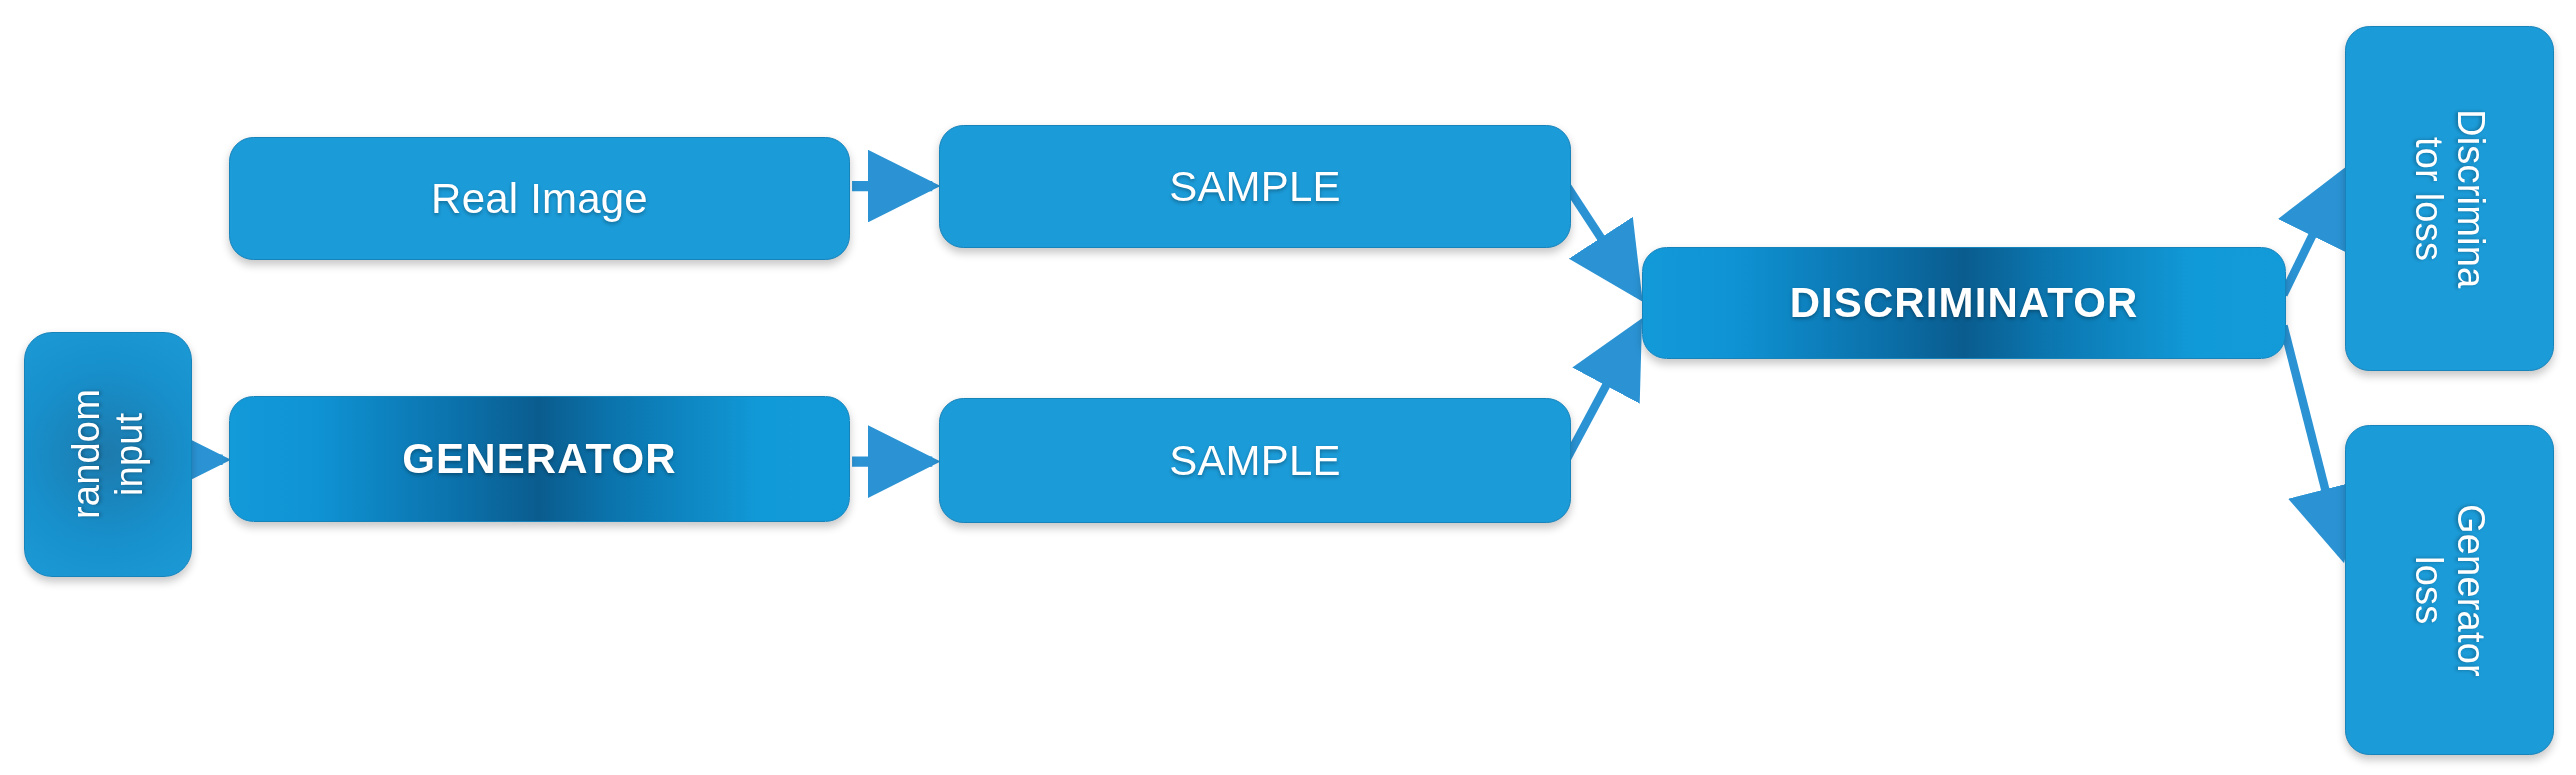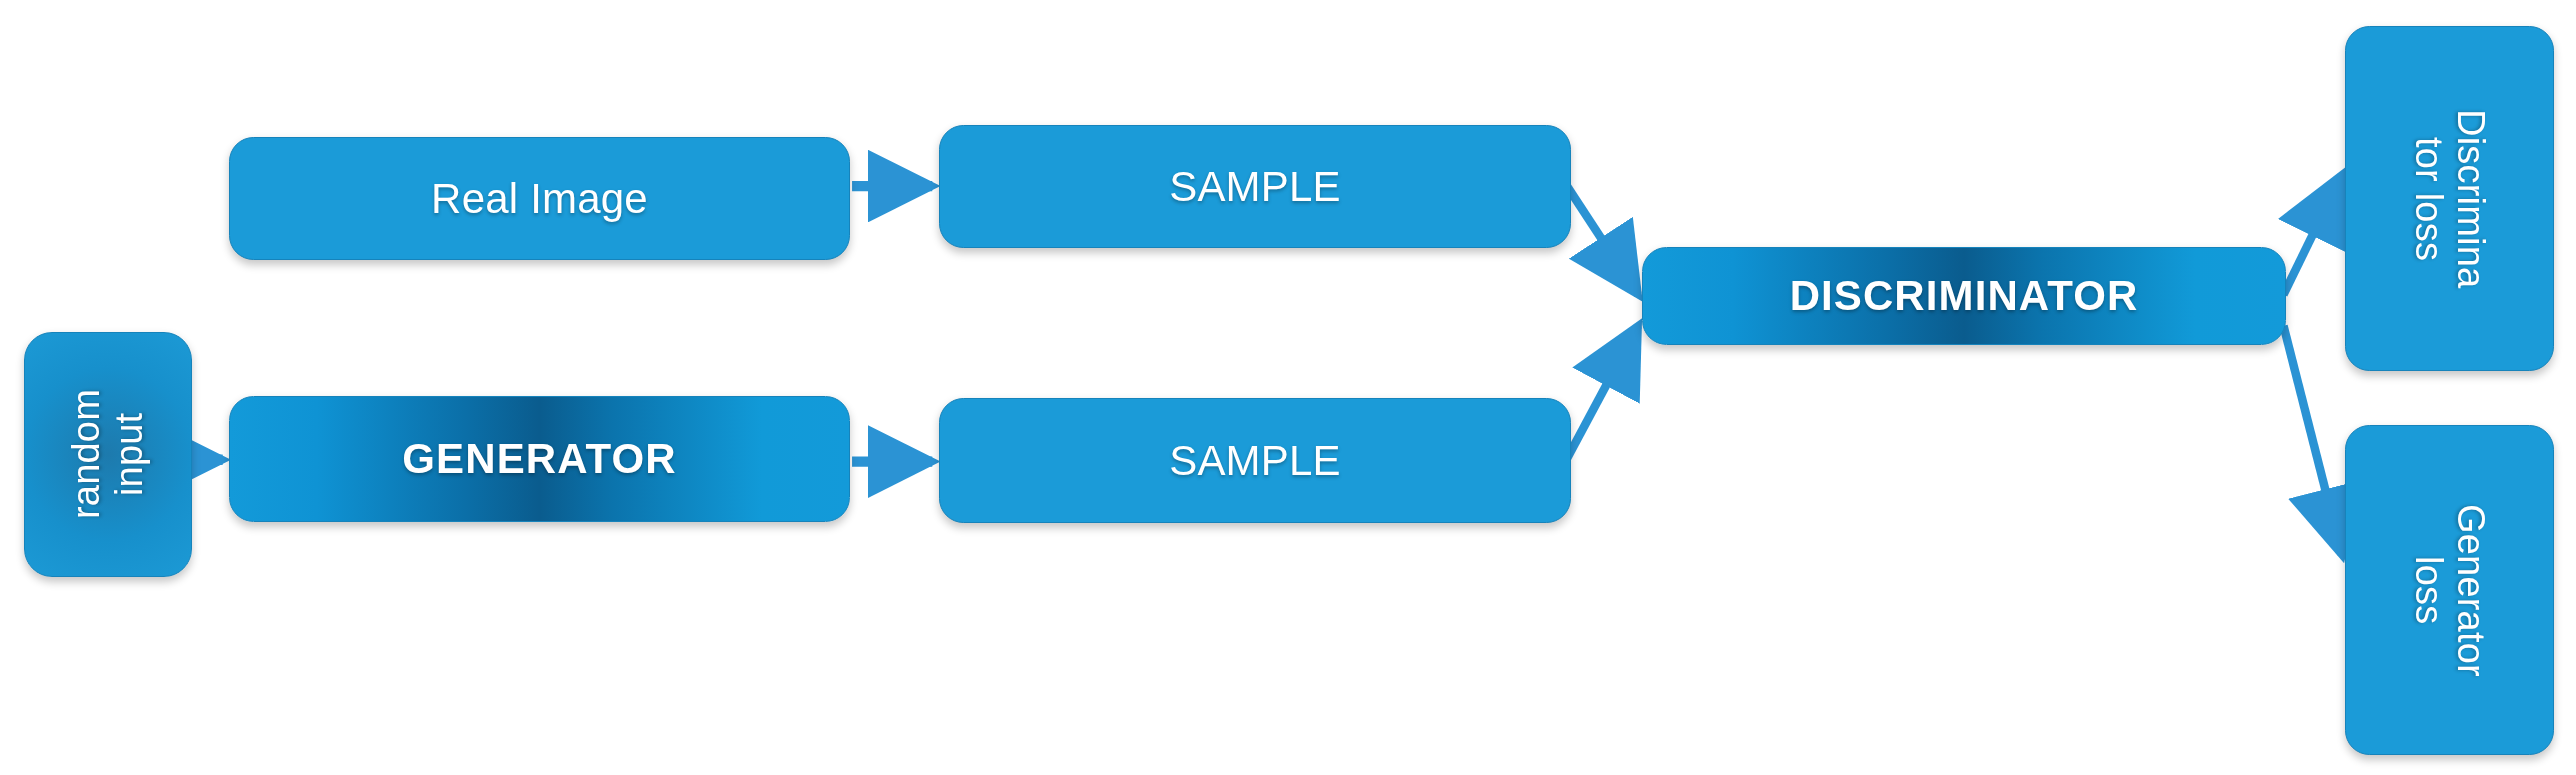--- a/index.html
+++ b/index.html
@@ -79,21 +79,21 @@
   .label.vert-down {
     writing-mode: vertical-rl;
   }
 
   
   #node-random-input { left: 23.6px;   top: 332px; width: 168px; height: 245px; border-radius: 28px; }
   #node-real-image   { left: 229px;  top: 125px; width: 621px; height: 123px; margin-top: 12px; }
   #node-generator    { left: 229px;  top: 396px; width: 621px; height: 126px; }
   #node-sample-real  { left: 939px;  top: 125px; width: 632px; height: 123px; }
   #node-sample-fake  { left: 939px;  top: 398px; width: 632px; height: 125px; }
-  #node-discriminator{ left: 1642px; top: 247px; width: 644px; height: 98px; }
+  #node-discriminator{ left: 1642px; top: 247px; width: 644px; height: 112px; }
   #node-disc-loss    { left: 2345px; top: 26.4px;  width: 209px; height: 345px; }
   #node-gen-loss     { left: 2345px; top: 425px; width: 209px; height: 330px; }
 
   #node-random-input .label { font-size: 38px; }
   #node-disc-loss .label,
   #node-gen-loss .label { font-size: 38px; }
 </style>
 </head>
 <body>
 

